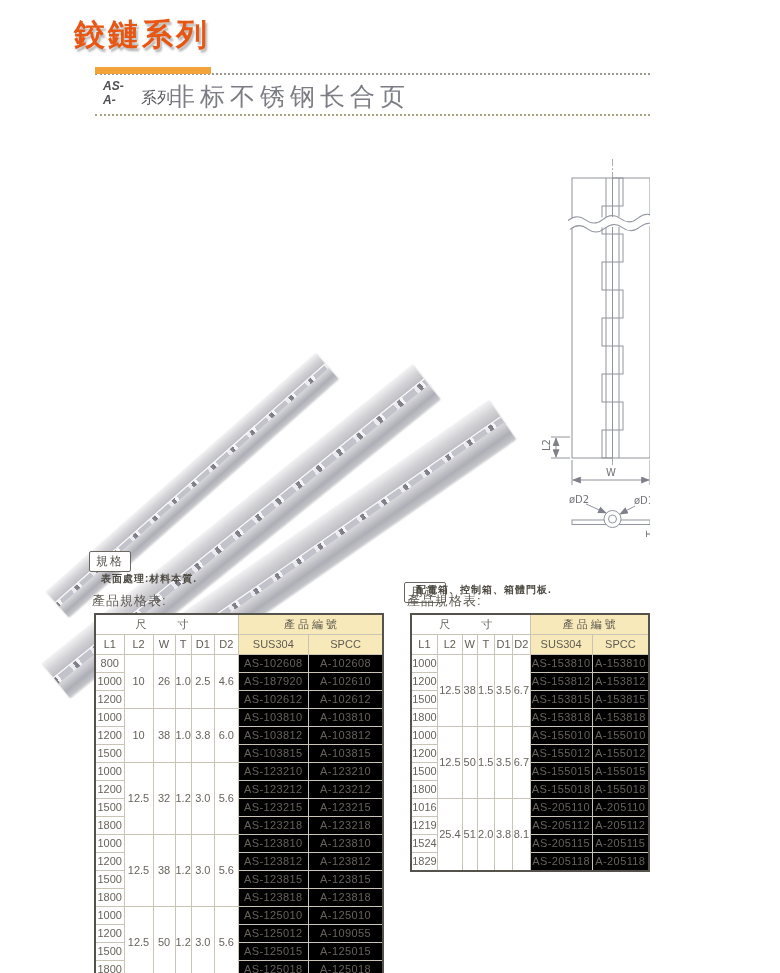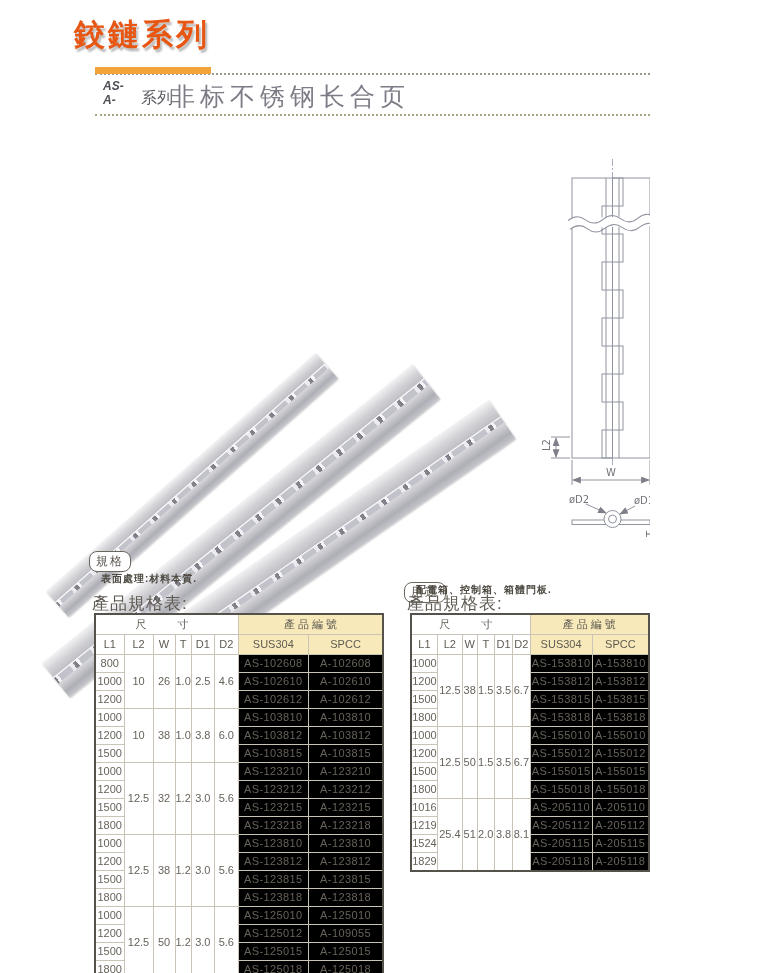--- a/index.html
+++ b/index.html
@@ -43,24 +43,24 @@
   }
   .hinge-a{width:360px; height:34px; left:12px; top:328px; transform:rotate(-41.5deg);}
   .hinge-b{width:476px; height:44px; left:3px;  top:369px; transform:rotate(-38.9deg);}
   .hinge-c{width:456px; height:47px; left:87px; top:386px; transform:rotate(-34.8deg);}
   
   .drawing{position:absolute; left:540px; top:153px;}
   .drawing text{fill:#73737b; font-size:10px; font-family:"DejaVu Sans",sans-serif;}
   
   .section-heading{
     position:absolute; font-size:12px; color:#5a564e; letter-spacing:2px;
-    border:1px solid #6b675f; border-radius:8px; padding:1px 6px; background:#fff;
+    border:1px solid #6b675f; border-radius:2px; padding:1px 6px; background:#fff;
   }
   .section-text{position:absolute; font-size:10px; font-weight:bold; color:#4e4a42; letter-spacing:1px;}
-  .table-label{position:absolute; font-size:17px; color:#5f5b53; letter-spacing:1px;}
+  .table-label{position:absolute; font-size:13px; color:#5f5b53; letter-spacing:1px;}
   
   .table-wrap{position:absolute;}
   table.spec{border-collapse:collapse; table-layout:fixed; border:2px solid #55524c; background:#fff;}
   table.spec th, table.spec td{
     border:1px solid #c9c4b6; font-weight:normal; color:#67635b; font-size:11px;
     text-align:center; padding:0; height:17px; line-height:1.05; overflow:hidden; white-space:nowrap;
   }
   table.spec thead th{height:19px; color:#5f5b53;}
   table.spec .ylw{background:#f7e9b9;}
   table.spec tbody .ylw{background:#000000; letter-spacing:.4px;}
@@ -220,21 +220,21 @@
             <td rowspan="3">10</td>
             <td rowspan="3">26</td>
             <td rowspan="3">1.0</td>
             <td rowspan="3">2.5</td>
             <td rowspan="3">4.6</td>
             <td class="ylw strong-left">AS-102608</td>
             <td class="ylw">A-102608</td>
           </tr>
           <tr>
             <td>1000</td>
-            <td class="ylw strong-left">AS-102610</td>
+            <td class="ylw strong-left">AS-187920</td>
             <td class="ylw">A-102610</td>
           </tr>
           <tr>
             <td>1200</td>
             <td class="ylw strong-left">AS-102612</td>
             <td class="ylw">A-102612</td>
           </tr>
           <tr class="gstart">
             <td>1000</td>
             <td rowspan="3">10</td>

